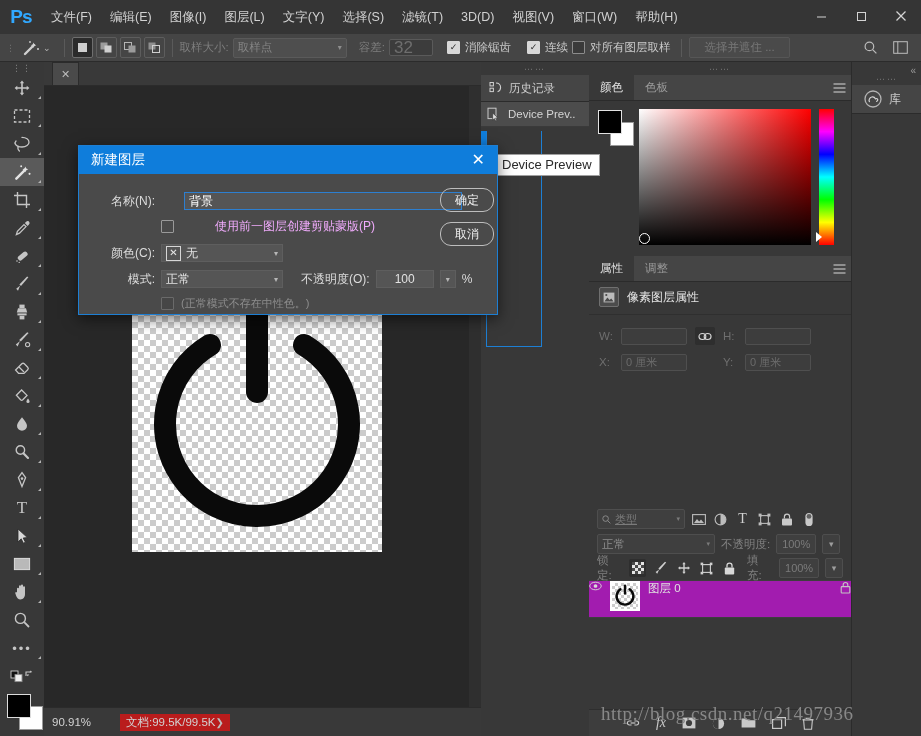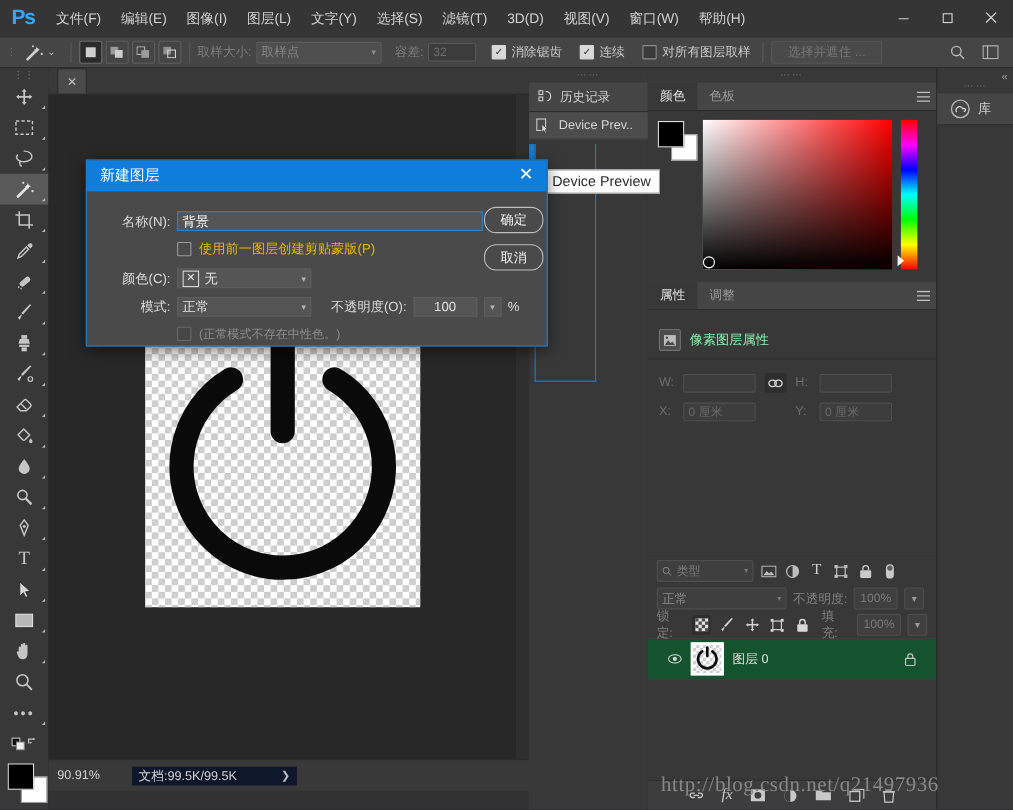--- a/index.html
+++ b/index.html
@@ -29,21 +29,21 @@
   .opt-sep{width:1px;height:18px;background:#5a5a5a;margin:0 7px;}
   .opt-sq{width:19px;height:19px;border:1px solid #5d5d5d;border-radius:2px;
           display:flex;align-items:center;justify-content:center;}
   .opt-sq.active{background:#2b2b2b;border-color:#6e6e6e;}
   .opt-label{color:#7d7d7d;font-size:11.5px;white-space:nowrap;margin-right:4px;}
   .opt-label.on{color:#c9c9c9;}
   .opt-select{background:#4e4e4e;border:1px solid #5a5a5a;border-radius:2px;height:18px;
               min-width:96px;display:flex;align-items:center;justify-content:space-between;
               padding:0 4px;color:#858585;font-size:11.5px;}
   .opt-num{background:#3c3c3c;border:1px solid #5a5a5a;border-radius:2px;height:17px;width:44px;
-           color:#6e6e6e;font-size:11px;display:flex;align-items:center;padding-left:4px;
+           color:#6e6e6e;font-size:17px;display:flex;align-items:center;padding-left:4px;
            box-sizing:border-box;}
   .chk{width:11px;height:11px;border:1px solid #8c8c8c;border-radius:1px;background:#3a3a3a;
        display:inline-flex;align-items:center;justify-content:center;margin-right:5px;
        font-size:9px;color:#fff;line-height:1;}
   .chk.checked{background:#d8d8d8;border-color:#d8d8d8;color:#2b2b2b;font-weight:bold;}
   .opt-btn{background:#4a4a4a;border:1px solid #565656;border-radius:2px;height:19px;
            padding:0 14px;display:flex;align-items:center;color:#777;font-size:11.5px;}
   .opt-right{margin-left:auto;display:flex;align-items:center;gap:4px;padding-right:8px;}
   .icon-btn{width:26px;height:22px;display:flex;align-items:center;justify-content:center;color:#bcbcbc;}
 
@@ -71,25 +71,25 @@
            display:flex;align-items:center;padding:0 8px;font-size:11.5px;color:#d5d5d5;
            gap:7px;white-space:nowrap;}
   .tab-x{color:#bdbdbd;font-size:11px;}
   .canvas-wrap{position:absolute;left:44px;top:86px;width:437px;height:621px;background:#282828;
                overflow:hidden;}
   .canvas-img{position:absolute;left:88px;top:218px;width:250px;height:248px;
     background-image:
       linear-gradient(45deg,#ccc 25%,transparent 25%,transparent 75%,#ccc 75%),
       linear-gradient(45deg,#ccc 25%,transparent 25%,transparent 75%,#ccc 75%);
     background-size:12px 12px;background-position:0 0,6px 6px;background-color:#fff;}
-  .statusbar{position:absolute;left:44px;top:690px;width:437px;height:29px;background:#393939;
+  .statusbar{position:absolute;left:44px;top:707px;width:437px;height:29px;background:#393939;
              border-top:1px solid #2b2b2b;display:flex;align-items:center;font-size:11.5px;
              color:#d2d2d2;padding-left:8px;box-sizing:border-box;gap:6px;}
   .sb-zoom{width:62px;}
-  .sb-doc{background:#0f172a;height:17px;display:flex;align-items:center;padding:0 6px;gap:40px;
+  .sb-doc{background:#b91c1c;height:17px;display:flex;align-items:center;padding:0 6px;
           color:#d2d2d2;font-size:11.5px;}
   .doc-vscroll{position:absolute;left:469px;top:86px;width:12px;height:621px;background:#2f2f2f;}
   .dock-hist{position:absolute;left:481px;top:62px;width:108px;height:674px;background:#383838;}
   .dock-arrows{position:absolute;right:6px;top:3px;color:#9a9a9a;font-size:10px;}
   .panel-head{height:13px;display:flex;align-items:center;justify-content:center;
               color:#6e6e6e;font-size:9px;letter-spacing:2px;}
   .hist-tabrow{height:26px;display:flex;align-items:center;gap:6px;padding-left:8px;
                background:#454545;border-bottom:1px solid #2b2b2b;}
   .hist-title{font-size:11.5px;color:#cfcfcf;}
   .hist-item{height:24px;display:flex;align-items:center;gap:6px;padding-left:6px;
@@ -119,21 +119,21 @@
   .chue{position:absolute;left:230px;top:8px;width:15px;height:136px;
         background:linear-gradient(to bottom,#ff0000,#ff00ff,#0000ff,#00ffff,#00ff00,#ffff00,#ff0000);}
   .chue-mark{position:absolute;left:227px;top:131px;width:0;height:0;
              border-top:5px solid transparent;border-bottom:5px solid transparent;
              border-left:6px solid #fff;}
   .cfield-mark{position:absolute;left:50px;top:132px;width:9px;height:9px;border:1.5px solid #fff;
                border-radius:50%;}
 
   
   .prop-row{display:flex;align-items:center;height:26px;padding:0 10px;gap:8px;}
-  .prop-title{display:flex;align-items:center;gap:8px;height:30px;padding:0 10px;color:#86efac;font-size:12px;margin-top:12px;}
+  .prop-title{display:flex;align-items:center;gap:8px;height:30px;padding:0 10px;color:#e5e5e5;font-size:12px;}
   .prop-ico{width:18px;height:18px;border:1px solid #707070;border-radius:2px;background:#4c4c4c;
             display:flex;align-items:center;justify-content:center;}
   .fld{background:#3d3d3d;border:1px solid #4f4f4f;border-radius:2px;height:17px;
        display:flex;align-items:center;padding-left:4px;color:#6b6b6b;font-size:11px;box-sizing:border-box;}
   .lbl-dim{color:#6e6e6e;font-size:11.5px;}
   .link-btn{width:20px;height:18px;background:#2e2e2e;border-radius:2px;display:flex;
             align-items:center;justify-content:center;color:#d0d0d0;font-size:11px;}
 
   
   .lay-filter{display:flex;align-items:center;height:26px;padding:0 8px;gap:5px;}
@@ -142,21 +142,21 @@
               justify-content:space-between;}
   .lay-ico{width:17px;height:18px;display:flex;align-items:center;justify-content:center;color:#b9b9b9;}
   .lay-row2{display:flex;align-items:center;height:24px;padding:0 8px;gap:6px;}
   .mode-sel{background:#3f3f3f;border:1px solid #4e4e4e;border-radius:2px;height:18px;width:108px;
             display:flex;align-items:center;justify-content:space-between;padding:0 4px;
             color:#8c8c8c;font-size:11.5px;}
   .small-fld{background:#3f3f3f;border:1px solid #4e4e4e;border-radius:2px;height:18px;width:38px;
              display:flex;align-items:center;justify-content:center;color:#7b7b7b;font-size:11px;}
   .stepper{width:16px;height:18px;background:#3f3f3f;border:1px solid #4e4e4e;border-radius:2px;
            display:flex;align-items:center;justify-content:center;color:#9d9d9d;font-size:9px;}
-  .layer-item{display:flex;align-items:center;height:36px;background:#14532d;padding:0 18px;gap:8px;
+  .layer-item{display:flex;align-items:flex-start;height:36px;background:#a21caf;padding:0 0;gap:8px;
               border-top:1px solid #3e3e3e;border-bottom:1px solid #3e3e3e;}
   .lay-thumb{width:30px;height:30px;border:2px solid #fff;box-sizing:border-box;
     background-image:
       linear-gradient(45deg,#ccc 25%,transparent 25%,transparent 75%,#ccc 75%),
       linear-gradient(45deg,#ccc 25%,transparent 25%,transparent 75%,#ccc 75%);
     background-size:6px 6px;background-position:0 0,3px 3px;background-color:#fff;
     display:flex;align-items:center;justify-content:center;}
   .layer-name{font-size:11.5px;color:#e0e0e0;}
   .lay-bottom{position:absolute;left:0;bottom:0;width:100%;height:26px;background:#3d3d3d;
               border-top:1px solid #2e2e2e;display:flex;align-items:center;justify-content:center;gap:16px;}
@@ -175,21 +175,21 @@
   
   .dlg{position:absolute;left:78px;top:145px;width:418px;height:168px;background:#4a4a4a;
        border:1px solid #1d7fd4;box-shadow:0 4px 14px rgba(0,0,0,.55);z-index:80;}
   .dlg-title{height:28px;background:#0f7ddb;display:flex;align-items:center;
              padding:0 8px 0 12px;color:#fff;font-size:13.5px;}
   .dlg-x{margin-left:auto;font-size:16px;color:#fff;line-height:1;padding:0 4px;}
   .dlg-body{position:relative;height:140px;}
   .d-row{display:flex;align-items:center;position:absolute;}
   .d-lbl{color:#dcdcdc;font-size:12px;text-align:right;white-space:nowrap;}
   .d-input{background:#555;border:1px solid #2d7fd0;height:18px;color:#fff;font-size:12px;
-           display:flex;align-items:center;padding-left:4px;box-sizing:border-box;}
+           display:flex;align-items:center;padding-left:4px;box-sizing:border-box;margin-left:23px;}
   .d-underline{position:absolute;left:146px;top:204px;width:52px;height:2px;background:#d9422e;}
   .d-sel{background:#555;border:1px solid #5e5e5e;height:18px;display:flex;align-items:center;
          justify-content:space-between;padding:0 4px;color:#e2e2e2;font-size:12px;box-sizing:border-box;}
   .d-chk{width:11px;height:11px;border:1px solid #9a9a9a;background:#4a4a4a;border-radius:1px;}
   .d-chk.dim{border-color:#6a6a6a;background:#464646;}
   .d-btn{width:52px;height:22px;border:1px solid #bdbdbd;border-radius:11px;color:#f0f0f0;
          display:flex;align-items:center;justify-content:center;font-size:12px;background:transparent;}
   .d-note{color:#8d8d8d;font-size:11px;}
   .xbox{width:13px;height:13px;border:1px solid #d6d6d6;display:flex;align-items:center;
         justify-content:center;font-size:10px;color:#e8e8e8;line-height:1;margin-right:5px;}
@@ -284,21 +284,21 @@
         <span>32</span>
       </div>
     <div style="display:flex;align-items:center;margin-left:14px;">
       <span class="chk checked">✓</span>
       <span class="opt-label on">消除锯齿</span>
     </div>
     <div style="display:flex;align-items:center;margin-left:12px;">
       <span class="chk checked">✓</span>
       <span class="opt-label on">连续</span>
     </div>
-    <div style="display:flex;align-items:center;margin-left:12px;">
+    <div style="display:flex;align-items:center;">
       <span class="chk"></span>
       <span class="opt-label on">对所有图层取样</span>
     </div>
     <div class="opt-sep"></div>
     <div class="opt-btn">
         <span>选择并遮住 ...</span>
       </div>
     <div class="opt-right">
       <div class="icon-btn">
         <svg width="15" height="15" viewBox="0 0 15 15">
@@ -598,21 +598,21 @@
       <div class="fld" style="width:66px;">
           <span>0 厘米</span>
         </div>
     </div>
   </div>
 
   <div class="panel" style="left:589px;top:506px;width:262px;height:230px;">
 
     <div class="lay-filter">
       <div class="lay-search">
-        <span style="display:flex;align-items:center;gap:4px;">
+        <span style="display:flex;align-items:center;gap:4px;text-decoration:underline;">
           <svg width="9" height="9" viewBox="0 0 10 10">
               <circle cx="4" cy="4" r="3.1" fill="none" stroke="#8e8e8e" stroke-width="1"></circle>
               <line x1="6.3" y1="6.3" x2="9.3" y2="9.3" stroke="#8e8e8e" stroke-width="1"></line>
             </svg>
           <span>类型</span>
         </span>
         <span style="font-size:7px;color:#7b7b7b;">▾</span>
       </div>
       <div class="lay-ico">
         <svg width="14" height="11" viewBox="0 0 14 11">
@@ -799,21 +799,21 @@
 
       <div class="d-row" style="left:18px;top:18px;gap:6px;">
         <span class="d-lbl" style="width:58px;">名称(N):</span>
         <div class="d-input" style="width:278px;">
           <span>背景</span>
         </div>
       </div>
 
       <div class="d-row" style="left:82px;top:44px;gap:7px;">
         <span class="d-chk"></span>
-        <span style="color:#eab308;font-size:12px;">使用前一图层创建剪贴蒙版(P)</span>
+        <span style="color:#f0abfc;font-size:12px;margin-left:34px;">使用前一图层创建剪贴蒙版(P)</span>
       </div>
 
       <div class="d-row" style="left:18px;top:70px;gap:6px;">
         <span class="d-lbl" style="width:58px;">颜色(C):</span>
         <div class="d-sel" style="width:122px;">
           <span style="display:flex;align-items:center;">
             <span class="xbox">✕</span>
             <span>无</span>
           </span>
           <span style="font-size:8px;color:#b6b6b6;">▾</span>

